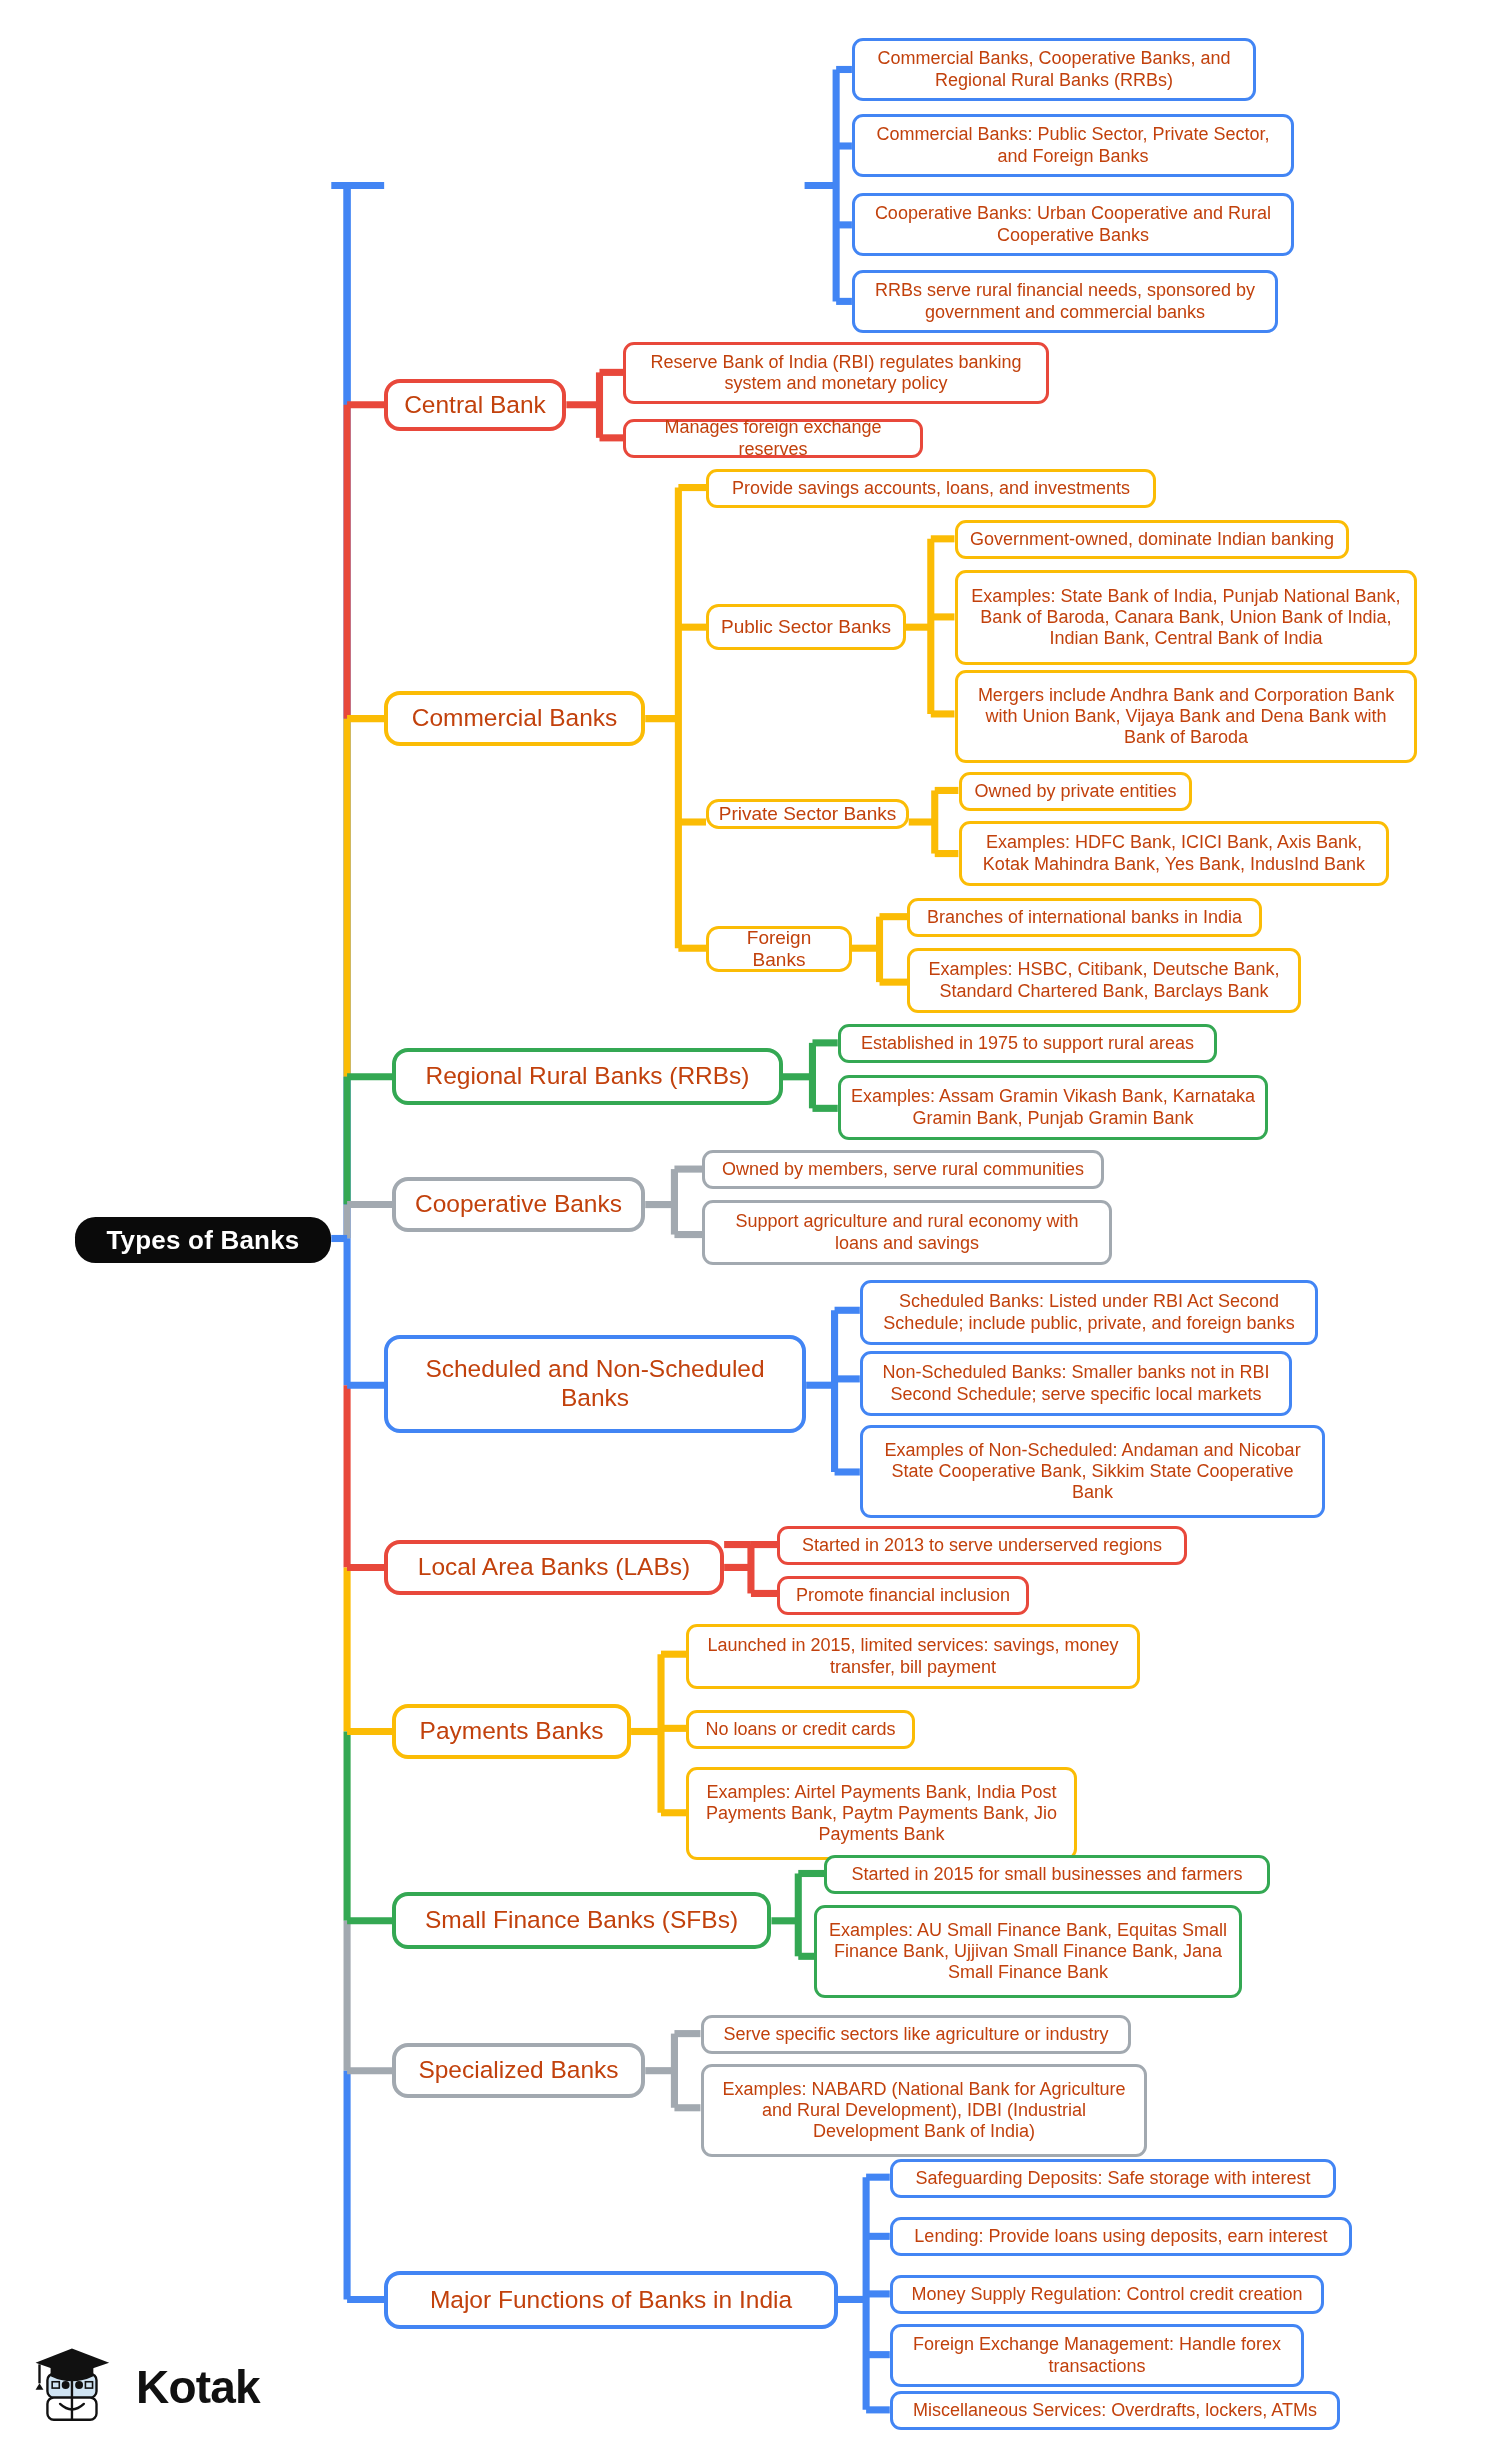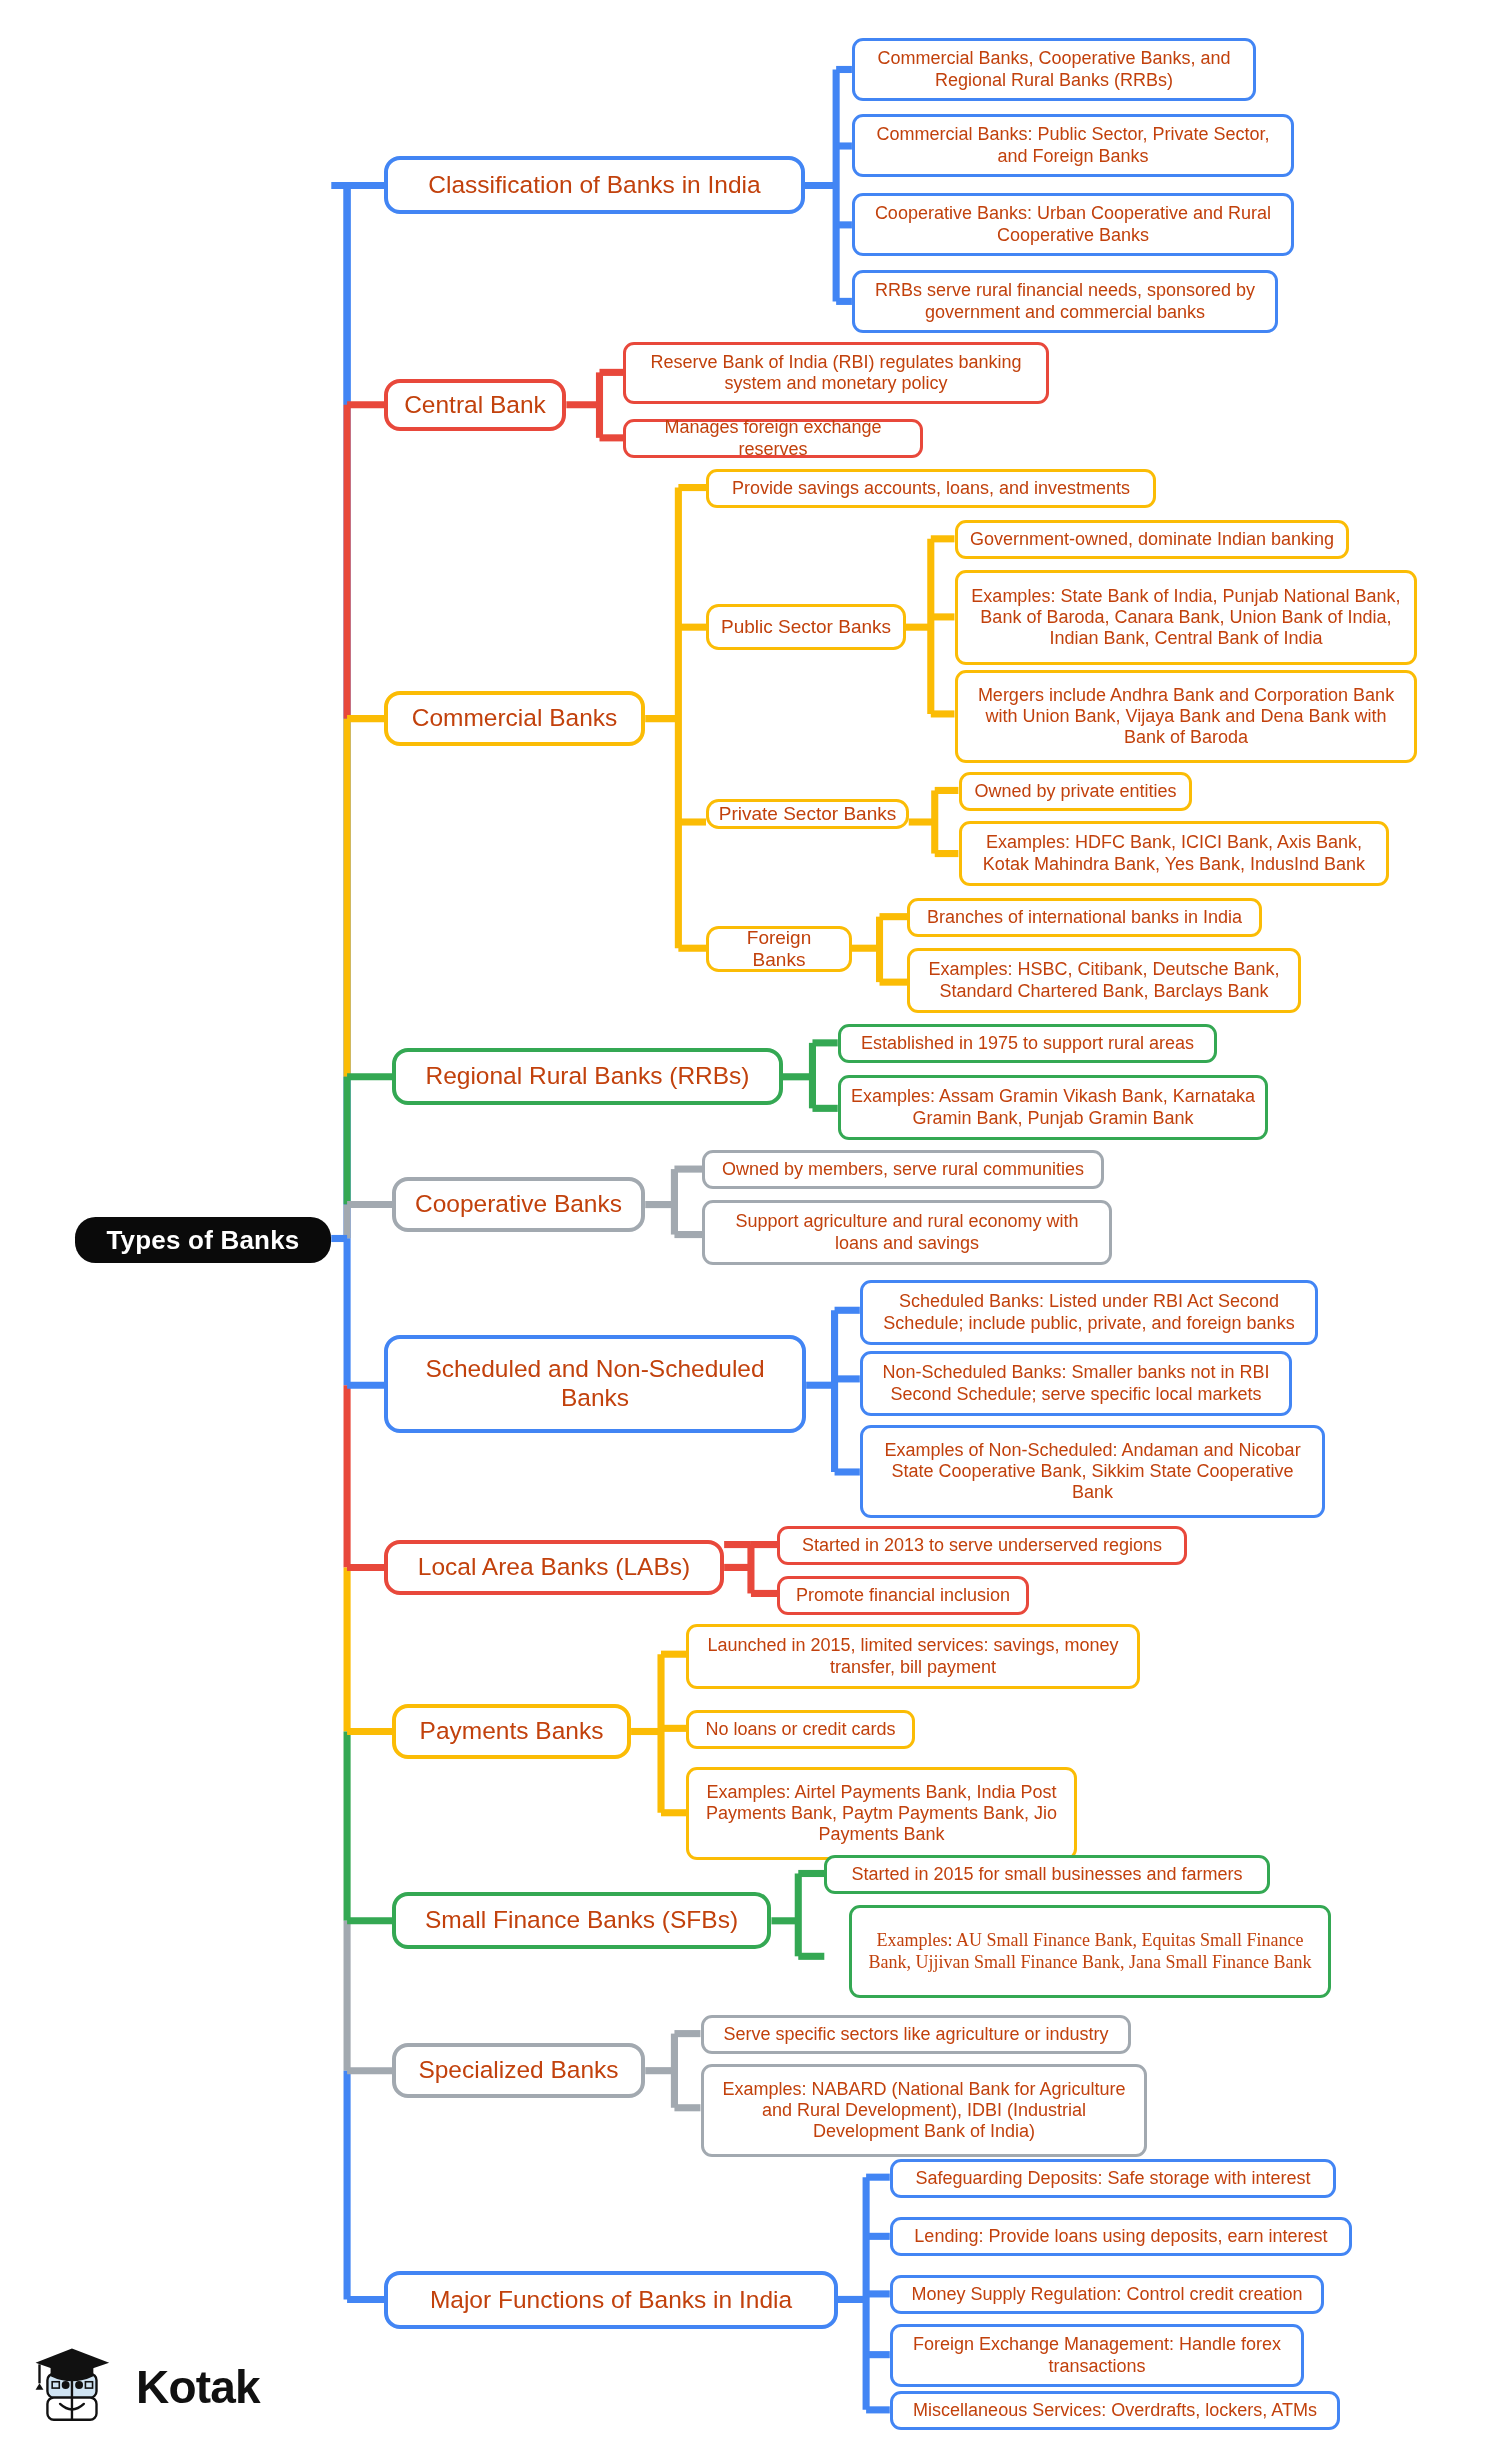--- a/index.html
+++ b/index.html
@@ -242,23 +242,20 @@
       <path d="M1098,2908 L1128,2908"></path>
       <path d="M1098,2985 L1128,2985"></path>
       <path d="M1098,3055 L1128,3055"></path>
     </g>
   </svg>
 
   <div class="node root" style="left:75px; top:1217px; width:256px; height:46px;">
     <span>Types of Banks</span>
   </div>
 
-  <div class="node lvl1 c-blue" style="left:384px; top:156px; width:421px; height:58px;">
-    <span>Classification of Banks in India</span>
-  </div>
   <div class="node leaf c-blue" style="left:852px; top:38px; width:404px; height:63px;">
     <span>Commercial Banks, Cooperative Banks, and Regional Rural Banks (RRBs)</span>
   </div>
   <div class="node leaf c-blue" style="left:852px; top:114px; width:442px; height:63px;">
     <span>Commercial Banks: Public Sector, Private Sector, and Foreign Banks</span>
   </div>
   <div class="node leaf c-blue" style="left:852px; top:193px; width:442px; height:63px;">
     <span>Cooperative Banks: Urban Cooperative and Rural Cooperative Banks</span>
   </div>
   <div class="node leaf c-blue" style="left:852px; top:270px; width:426px; height:63px;">
@@ -370,21 +367,21 @@
   <div class="node leaf c-yellow" style="left:686px; top:1767px; width:391px; height:93px;">
     <span>Examples: Airtel Payments Bank, India Post Payments Bank, Paytm Payments Bank, Jio Payments Bank</span>
   </div>
 
   <div class="node lvl1 c-green" style="left:392px; top:1892px; width:379px; height:57px;">
     <span>Small Finance Banks (SFBs)</span>
   </div>
   <div class="node leaf c-green" style="left:824px; top:1855px; width:446px; height:39px;">
     <span>Started in 2015 for small businesses and farmers</span>
   </div>
-  <div class="node leaf c-green" style="left:849px; top:1905px; width:482px; height:93px;font-family:Liberation Serif, serif;">
+  <div class="node leaf c-green" style="left:814px; top:1905px; width:428px; height:93px;">
     <span>Examples: AU Small Finance Bank, Equitas Small Finance Bank, Ujjivan Small Finance Bank, Jana Small Finance Bank</span>
   </div>
 
   <div class="node lvl1 c-gray" style="left:392px; top:2043px; width:253px; height:55px;">
     <span>Specialized Banks</span>
   </div>
   <div class="node leaf c-gray" style="left:701px; top:2064px; width:446px; height:93px;">
     <span>Examples: NABARD (National Bank for Agriculture and Rural Development), IDBI (Industrial Development Bank of India)</span>
   </div>
   <div class="node leaf c-gray" style="left:701px; top:2015px; width:430px; height:39px;">

